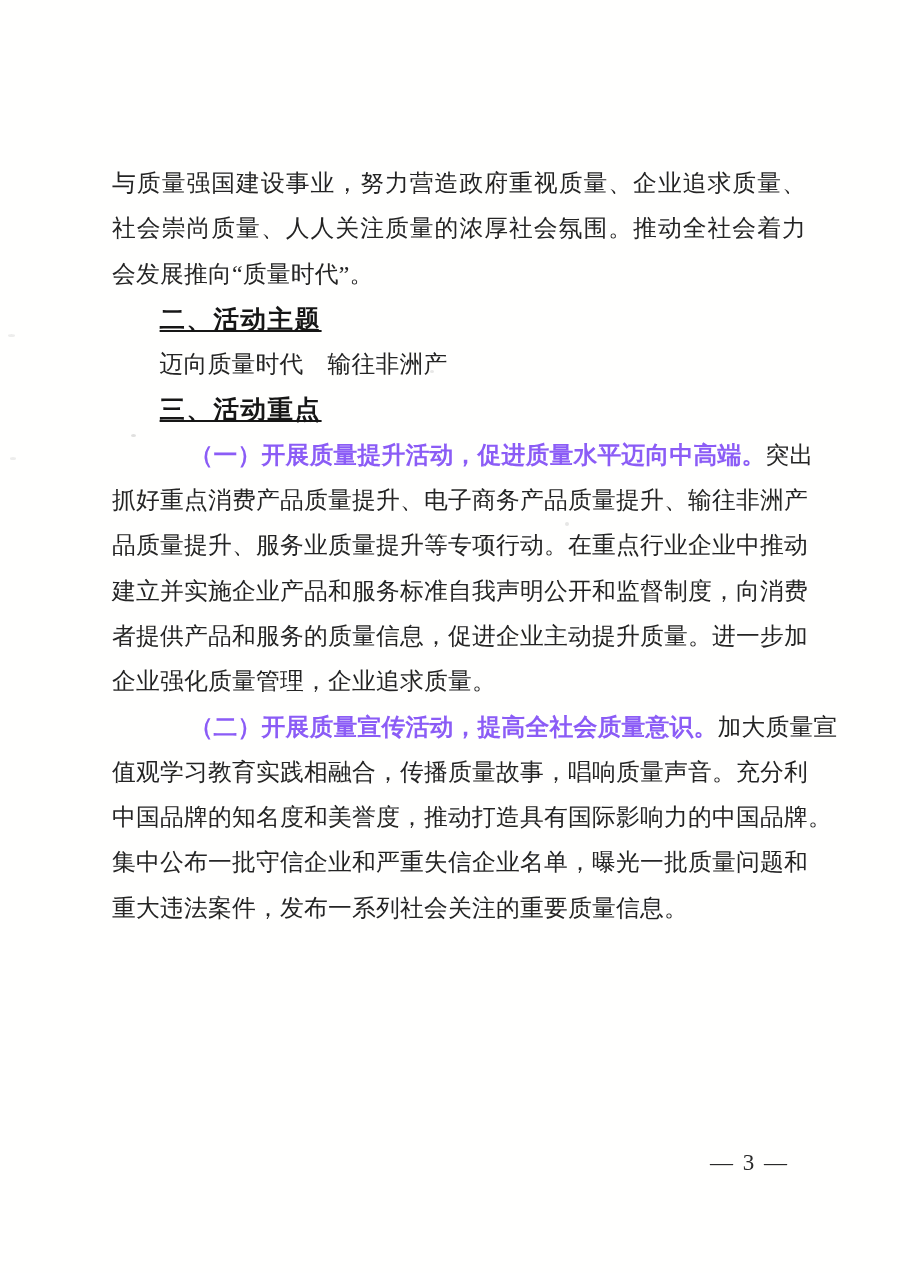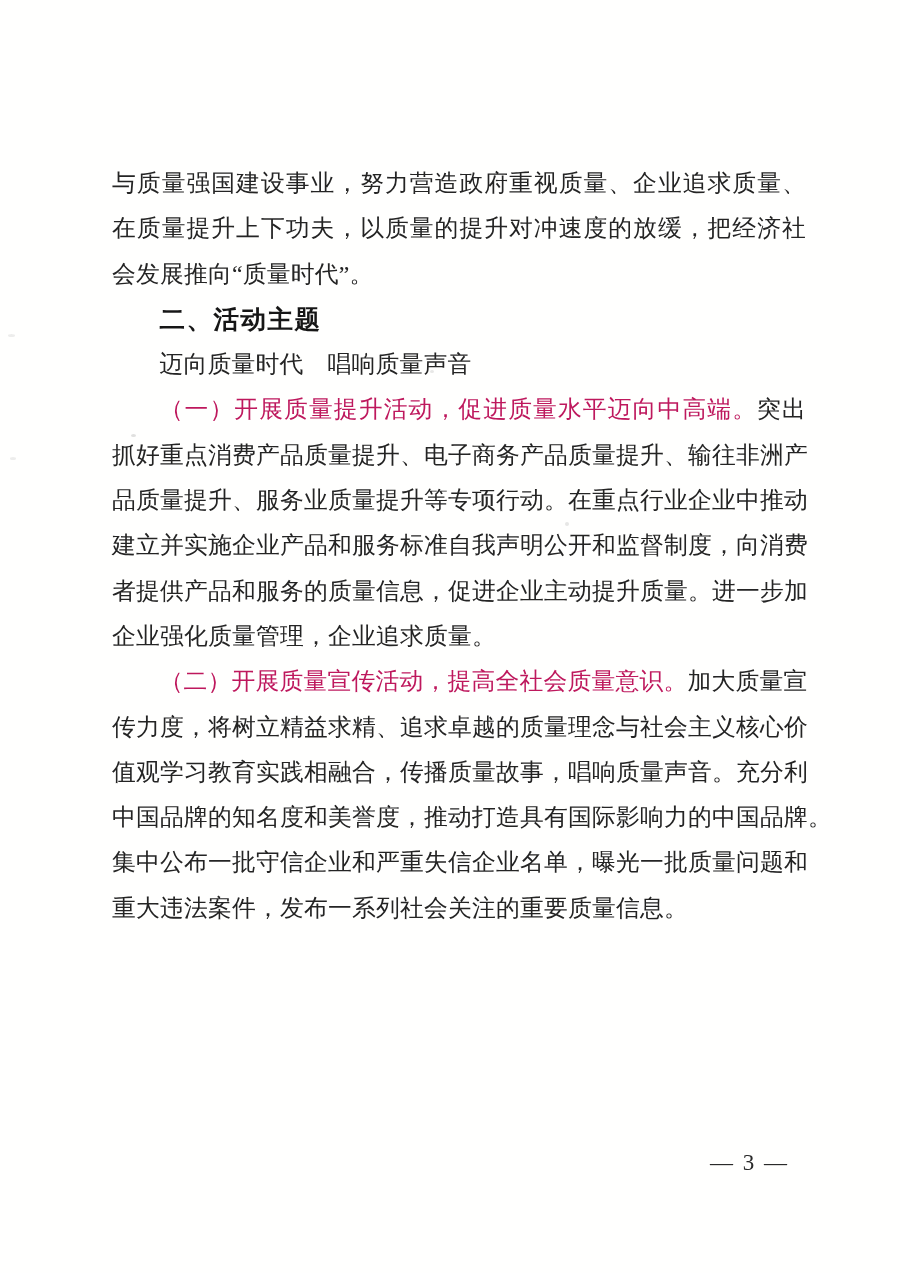--- a/index.html
+++ b/index.html
@@ -38,24 +38,26 @@
   }
   .indent {
     padding-left: 47.6px;
   }
   .heading {
     font-family: "DejaVu Sans", "Liberation Sans", sans-serif;
     font-weight: 700;
     font-size: 25.5px;
     color: #161616;
     letter-spacing: 1.5px;
+    text-decoration: underline;
   }
   .lead {
-    font-weight: 400;
-    color: #be185d;
+    font-weight: 700;
+    color: #8b5cf6;
+    margin-left: 30px;
   }
   .pagenum {
     position: absolute;
     left: 710px;
     top: 1148px;
     font-size: 23px;
     color: #2a2a2a;
     letter-spacing: 2px;
     line-height: 30px;
   }
@@ -71,37 +73,37 @@
   .speck.s5 { left: 565px; top: 522px; width: 4px;  height: 4px; background: rgba(60,60,60,0.12); }
 </style>
 </head>
 <body>
 
 <div class="page">
 
   <div class="textcol">
 
     <div class="line">与质量强国建设事业，努力营造政府重视质量、企业追求质量、</div>
-    <div class="line">在质量提升上下功夫，以质量的提升对冲速度的放缓，把经济社</div>
+    <div class="line">社会崇尚质量、人人关注质量的浓厚社会氛围。推动全社会着力</div>
     <div class="line nat">会发展推向“质量时代”。</div>
 
     <div class="line nat indent heading">二、活动主题</div>
 
-    <div class="line nat indent">迈向质量时代　唱响质量声音</div>
+    <div class="line nat indent">迈向质量时代　输往非洲产</div>
 
+    <div class="line nat indent heading">三、活动重点</div>
 
     <div class="line indent"><span class="lead">（一）开展质量提升活动，促进质量水平迈向中高端。</span><span>突出</span></div>
     <div class="line">抓好重点消费产品质量提升、电子商务产品质量提升、输往非洲产</div>
     <div class="line">品质量提升、服务业质量提升等专项行动。在重点行业企业中推动</div>
     <div class="line">建立并实施企业产品和服务标准自我声明公开和监督制度，向消费</div>
     <div class="line">者提供产品和服务的质量信息，促进企业主动提升质量。进一步加</div>
     <div class="line nat">企业强化质量管理，企业追求质量。</div>
 
     <div class="line indent"><span class="lead">（二）开展质量宣传活动，提高全社会质量意识。</span><span>加大质量宣</span></div>
-    <div class="line">传力度，将树立精益求精、追求卓越的质量理念与社会主义核心价</div>
     <div class="line">值观学习教育实践相融合，传播质量故事，唱响质量声音。充分利</div>
     <div class="line">中国品牌的知名度和美誉度，推动打造具有国际影响力的中国品牌。</div>
     <div class="line">集中公布一批守信企业和严重失信企业名单，曝光一批质量问题和</div>
     <div class="line nat">重大违法案件，发布一系列社会关注的重要质量信息。</div>
 
   </div>
 
   <div class="pagenum">— 3 —</div>
 
   <div class="speck s1"></div>

